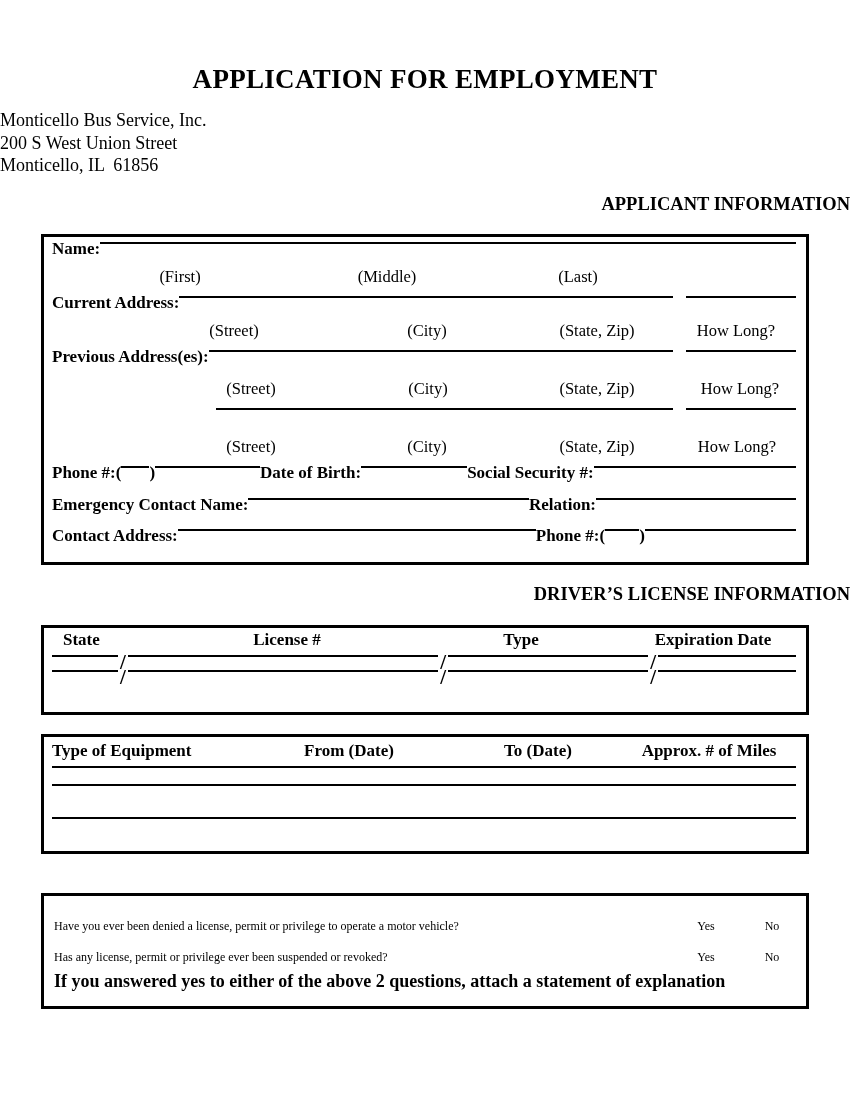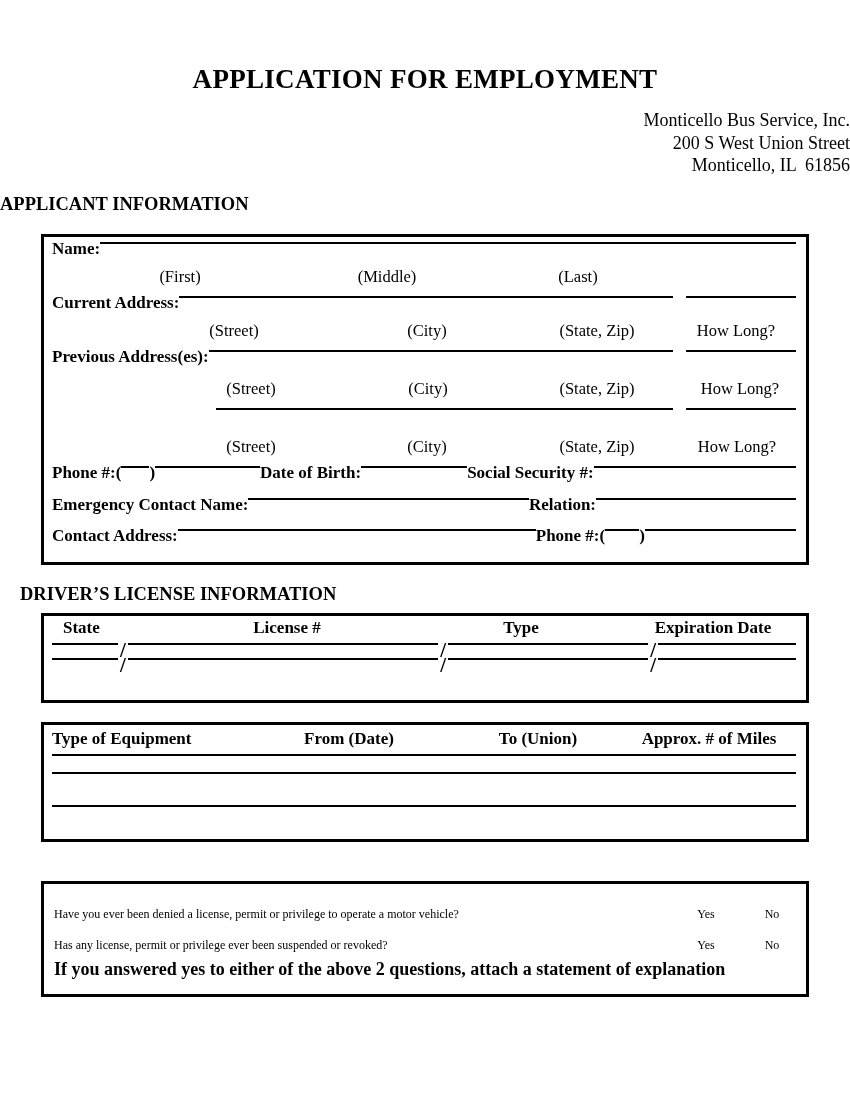--- a/index.html
+++ b/index.html
@@ -6,30 +6,30 @@
   html,body { background:#fff; }
   body {
     width:850px; height:1100px;
     color:#000;
     font-family:"Liberation Serif","DejaVu Serif",serif;
     position:relative;
   }
   .page { position:relative; width:850px; height:1100px; overflow:hidden; background:#fff; }
 
   .title { margin-top:64px; text-align:center; font-size:27px; font-weight:bold; letter-spacing:.3px; }
-  .company { margin-top:14px; text-align:right; font-size:18px; line-height:22.5px; }
+  .company { margin-top:14px; text-align:left; font-size:18px; line-height:22.5px; }
   .company div { white-space:pre; }
-  .sec-head { text-align:left; font-weight:bold; font-size:18.5px; }
+  .sec-head { text-align:right; font-weight:bold; font-size:18.5px; }
   .head-applicant { margin-top:17px; }
   .head-license { margin-top:19px;padding-left:20px; }
   .head-experience { margin-top:20px; }
 
   .box { margin-left:41px; margin-right:41px; border:3px solid #000; background:#fff; }
   .box-applicant { margin-top:19px; padding:2px 10px 5px 8px; }
-  .box-license { margin-top:8px; padding:2px 10px 4px 8px; }
+  .box-license { margin-top:20px; padding:2px 10px 4px 8px; }
   .box-experience { margin-top:19px; padding:4px 10px 1px 8px; }
   .box-questions { margin-top:39px; padding:7px 8px 8px 10px; }
 
   .frow { display:flex; align-items:flex-start; }
   .lbl { font-weight:bold; font-size:17px; white-space:nowrap; line-height:1.15; }
   .line { border-bottom:2px solid #000; height:5px; margin-bottom:3px; }
   .fl { flex:1 1 auto; }
   .w110 { flex:0 0 110px; } .w105 { flex:0 0 105px; } .w106 { flex:0 0 106px; }
   .w34  { flex:0 0 34px; }  .w28  { flex:0 0 28px; }  .w360 { flex:0 0 358px; }
   .w200 { flex:0 0 200px; } .w140 { flex:0 0 138px; } .w66  { flex:0 0 66px; }
@@ -181,21 +181,21 @@
       <span class="slash">/</span>
       <span class="line w140"></span>
     </div>
   </div>
 
 
   <div class="box box-experience">
     <div class="hdr-row">
       <span style="left:0px">Type of Equipment</span>
       <span class="ctr" style="left:297px">From (Date)</span>
-      <span class="ctr" style="left:486px">To (Union)</span>
+      <span class="ctr" style="left:486px">To (Date)</span>
       <span class="ctr" style="left:657px">Approx. # of Miles</span>
     </div>
     <div class="frow exp-line1">
       <span class="line fl"></span>
     </div>
     <div class="frow exp-line2">
       <span class="line fl"></span>
     </div>
     <div class="frow exp-line3">
       <span class="line fl"></span>

